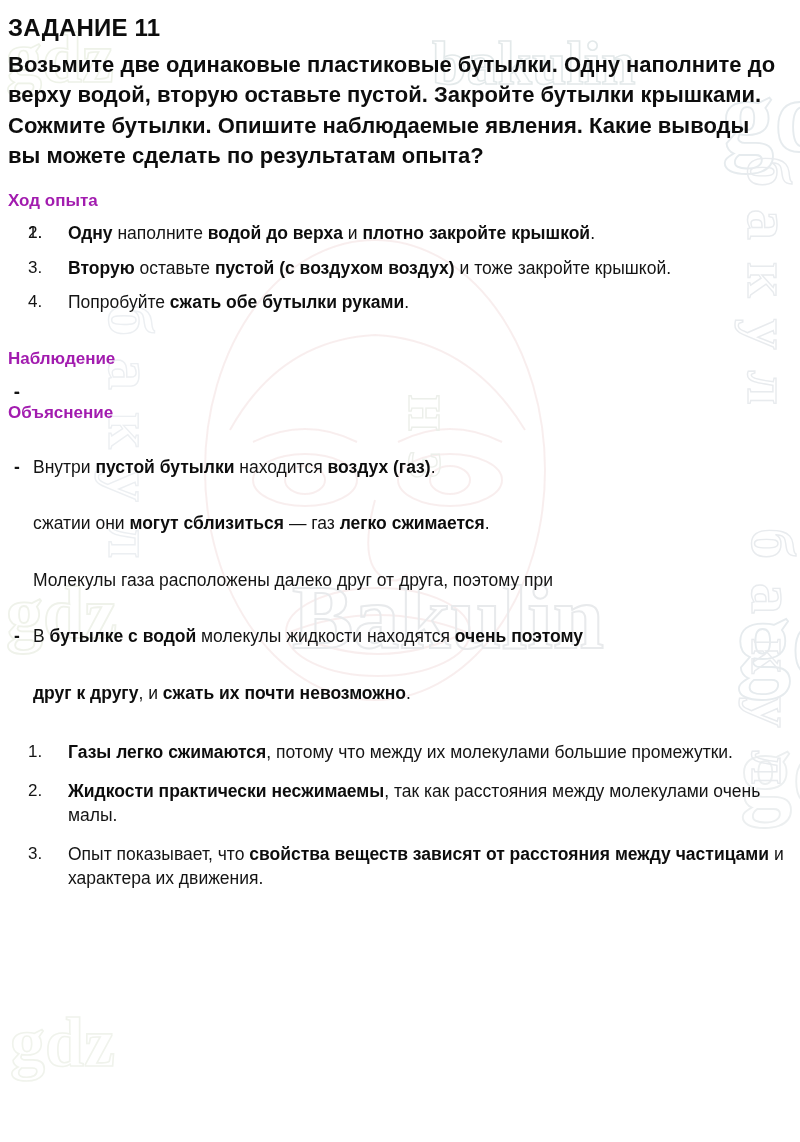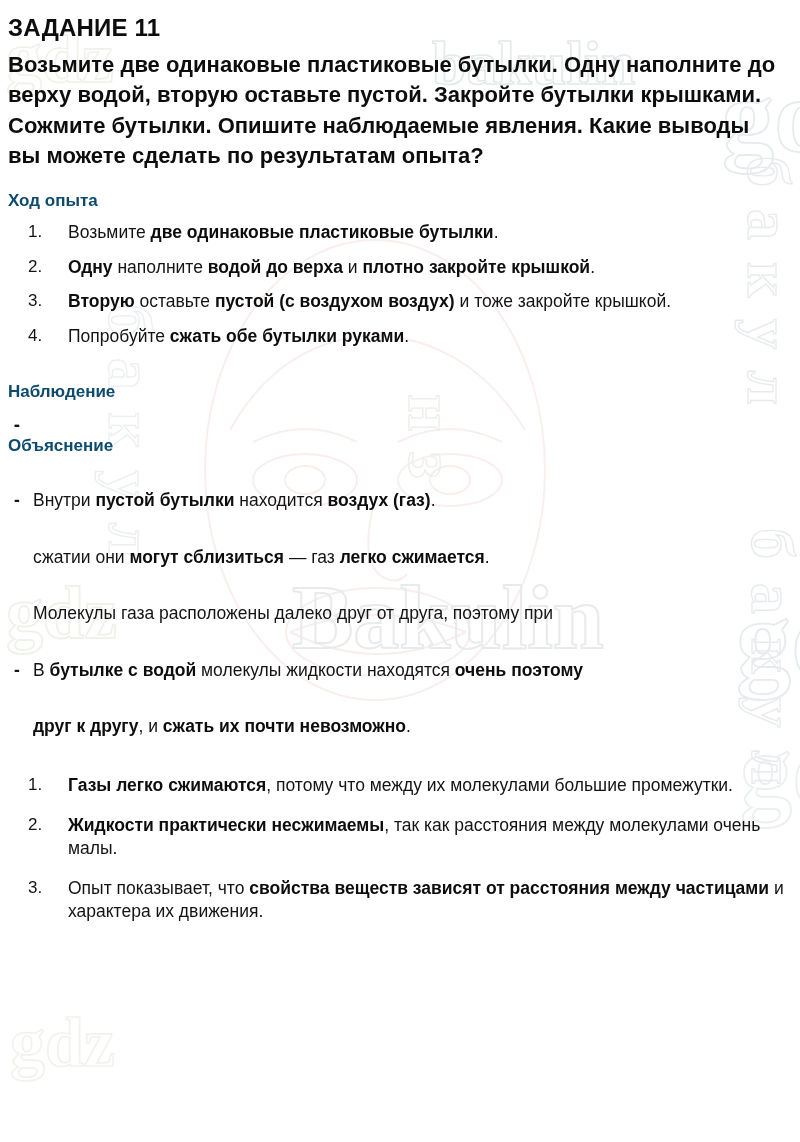--- a/index.html
+++ b/index.html
@@ -69,21 +69,21 @@
     font-weight: 700;
     line-height: 1.38;
     margin: 0 0 20px 0;
     color: #0d0d0d;
     max-width: 770px;
   }
   h2.section {
     font-size: 17px;
     font-weight: 700;
     margin: 0 0 10px 0;
-    color: #0c4a6e;
+    color: #a21caf;
   }
   .section-block { margin-bottom: 26px; }
 
   ol.steps {
     list-style: none;
     margin: 0;
     padding: 0;
   }
   ol.steps > li {
     position: relative;
@@ -180,21 +180,20 @@
 
     <h1 class="task-title">ЗАДАНИЕ 11</h1>
 
     <p class="intro">Возьмите две одинаковые пластиковые бутылки. Одну наполните до верху водой, вторую оставьте пустой. Закройте бутылки крышками. Сожмите бутылки. Опишите наблюдаемые явления. Какие выводы вы можете сделать по результатам опыта?</p>
 
     <div class="section-block">
       <h2 class="section">Ход опыта</h2>
       <ol class="steps">
         <li>
           <span class="num">1.</span>
-          <span><span>Возьмите </span><b>две одинаковые пластиковые бутылки</b><span>.</span></span>
         </li>
         <li>
           <span class="num">2.</span>
           <span><b>Одну</b><span> наполните </span><b>водой до верха</b><span> и </span><b>плотно закройте крышкой</b><span>.</span></span>
         </li>
         <li>
           <span class="num">3.</span>
           <span><b>Вторую</b><span> оставьте </span><b>пустой (с воздухом воздух)</b><span> и тоже закройте крышкой.</span></span>
         </li>
         <li>

